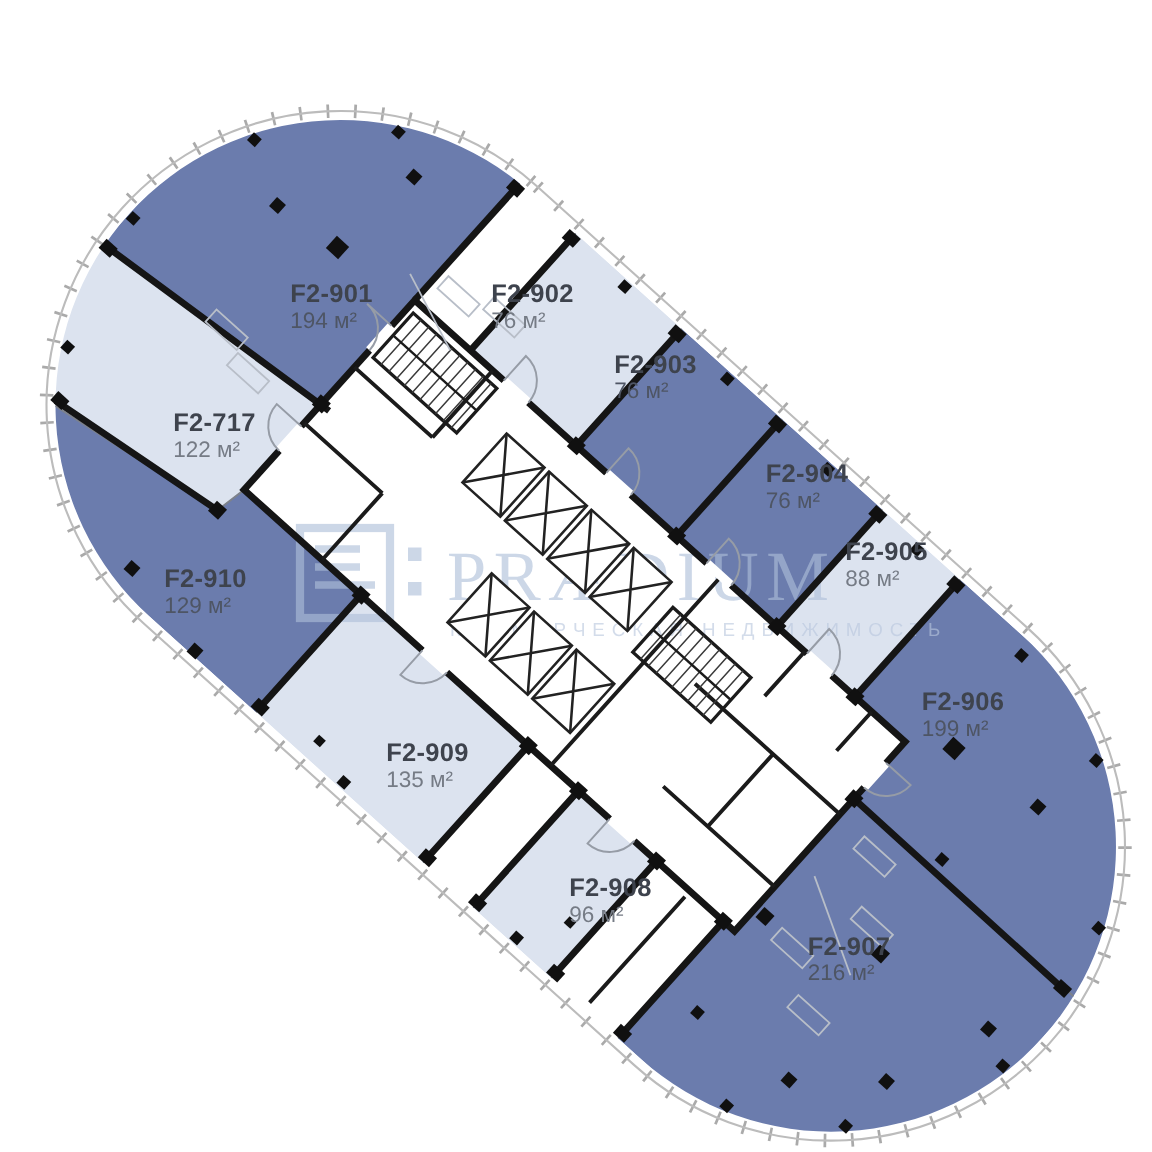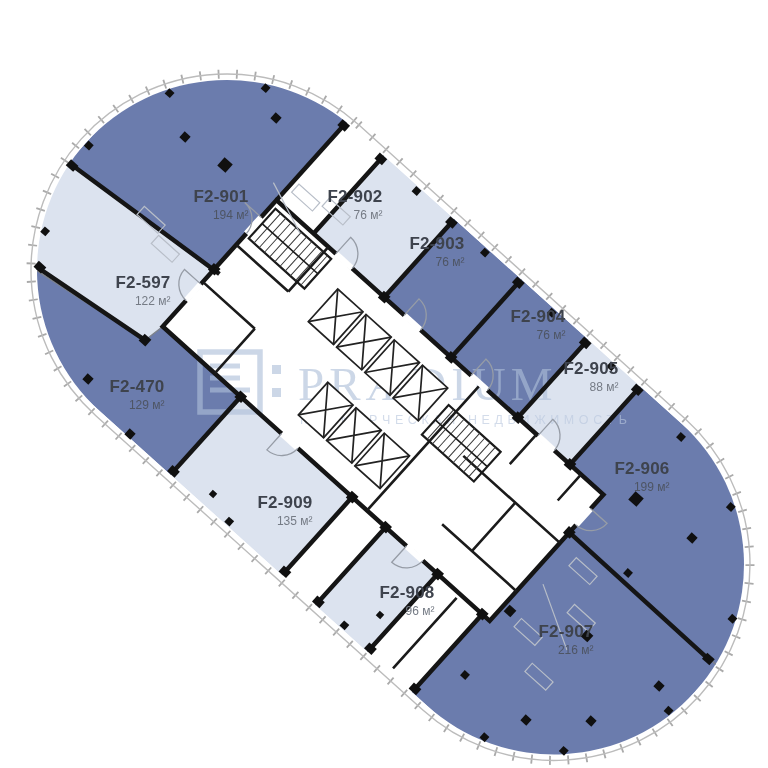--- a/index.html
+++ b/index.html
@@ -2,24 +2,24 @@
 <html><head>
 <meta charset="utf-8">
 <style>
   html,body{margin:0;padding:0;background:#ffffff;}
   body{width:768px;height:768px;position:relative;overflow:hidden;
        font-family:"Liberation Sans",sans-serif;}
   .stage{position:absolute;inset:0;}
   svg{position:absolute;left:0;top:0;}
 
   
-  .lbl{position:absolute;transform:translate(-50%,-50%);text-align:right;
+  .lbl{position:absolute;transform:translate(-50%,-50%);text-align:left;
        pointer-events:none;white-space:nowrap;}
   .lbl .id{font-size:17px;font-weight:700;letter-spacing:.2px;color:#3e434d;line-height:19px;}
-  .lbl .area{font-size:12px;line-height:18px;}
+  .lbl .area{font-size:15px;line-height:18px;}
   .lbl.on-dark .area{color:#4e5564;}
   .lbl.on-light .area{color:#757b85;}
 </style>
 </head>
 <body>
 
 <div class="stage">
 
 <svg width="768" height="768" viewBox="0 0 768 768">
   <defs>
@@ -247,21 +247,21 @@
 </div>
 <div class="lbl on-light" style="left:407px;top:601px">
   <div class="id">F2-908</div>
   <div class="area">96 м²</div>
 </div>
 <div class="lbl on-light" style="left:285px;top:511px">
   <div class="id">F2-909</div>
   <div class="area">135 м²</div>
 </div>
 <div class="lbl on-dark" style="left:137px;top:395px">
-  <div class="id">F2-470</div>
+  <div class="id">F2-910</div>
   <div class="area">129 м²</div>
 </div>
 <div class="lbl on-light" style="left:143px;top:291px">
-  <div class="id">F2-597</div>
+  <div class="id">F2-717</div>
   <div class="area">122 м²</div>
 </div>
 
 </div>
 
 </body></html>

